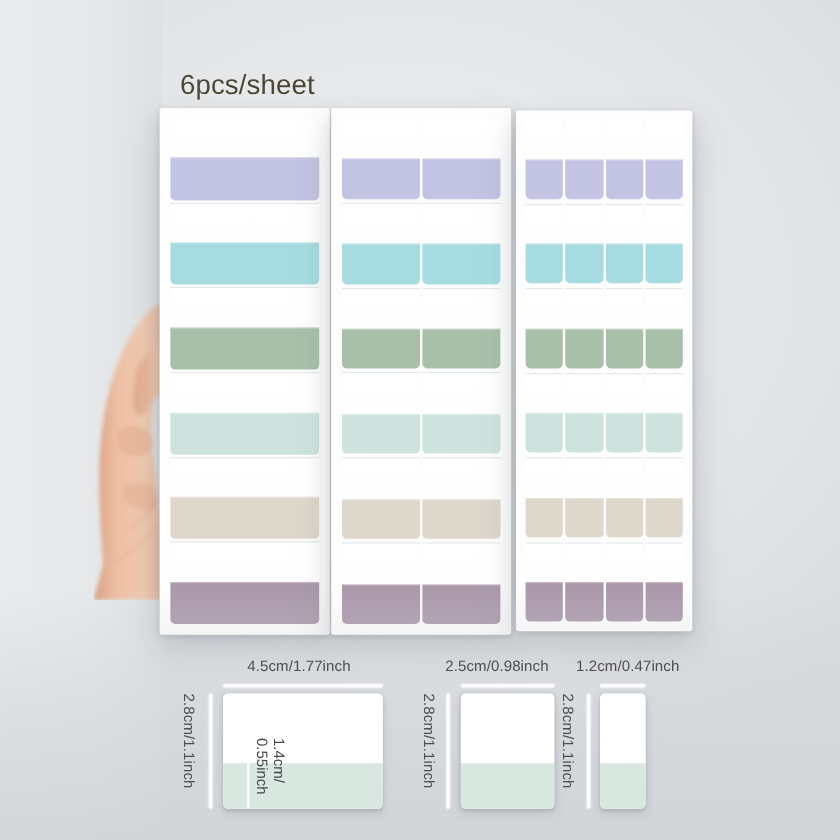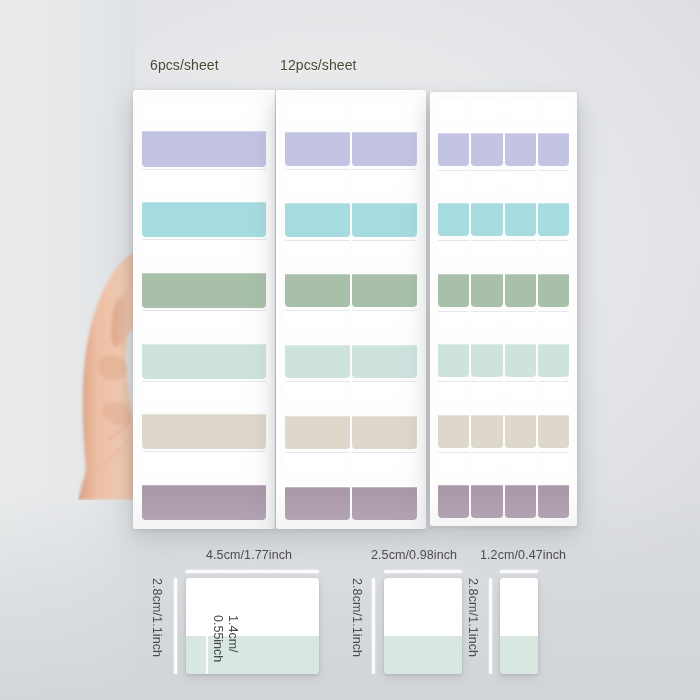--- a/index.html
+++ b/index.html
@@ -35,21 +35,21 @@
     position: absolute;
     left: 0; bottom: 0;
     width: 700px; height: 210px;
     background: linear-gradient(180deg, rgba(215,218,221,0) 0%, rgba(212,215,219,.55) 45%, rgba(208,212,216,.9) 100%);
     pointer-events: none;
   }
 
   
   .sheet-title {
     position: absolute;
-    font-size: 14px;
+    font-size: 23px;
     letter-spacing: .1px;
     color: #4b4736;
     white-space: nowrap;
     text-shadow: 0 1px 0 rgba(255,255,255,.55);
   }
 
   
   .sheet {
     position: absolute;
     background: #fdfdfd;
@@ -259,21 +259,20 @@
       <div class="row">
         <div class="tab">
           <div class="tab-white"></div>
           <div class="tab-color" style="background:#ab99aa;"></div>
         </div>
       </div>
 
     </div>
   </div>
 
-  <div class="sheet-title" style="left:280px; top:57px;">12pcs/sheet</div>
 
   <div class="sheet sheet-2" style="left:276px; top:90px; width:134px; height:421px; padding:9px 8px;">
     <div class="sheet-inner" style="left:8px; right:8px; top:9px; bottom:9px;">
 
       <div class="row" style="margin-bottom:4px;">
         <div class="tab">
           <div class="tab-white"></div>
           <div class="tab-color" style="background:#c3c3e3;"></div>
         </div>
         <div class="tab">

